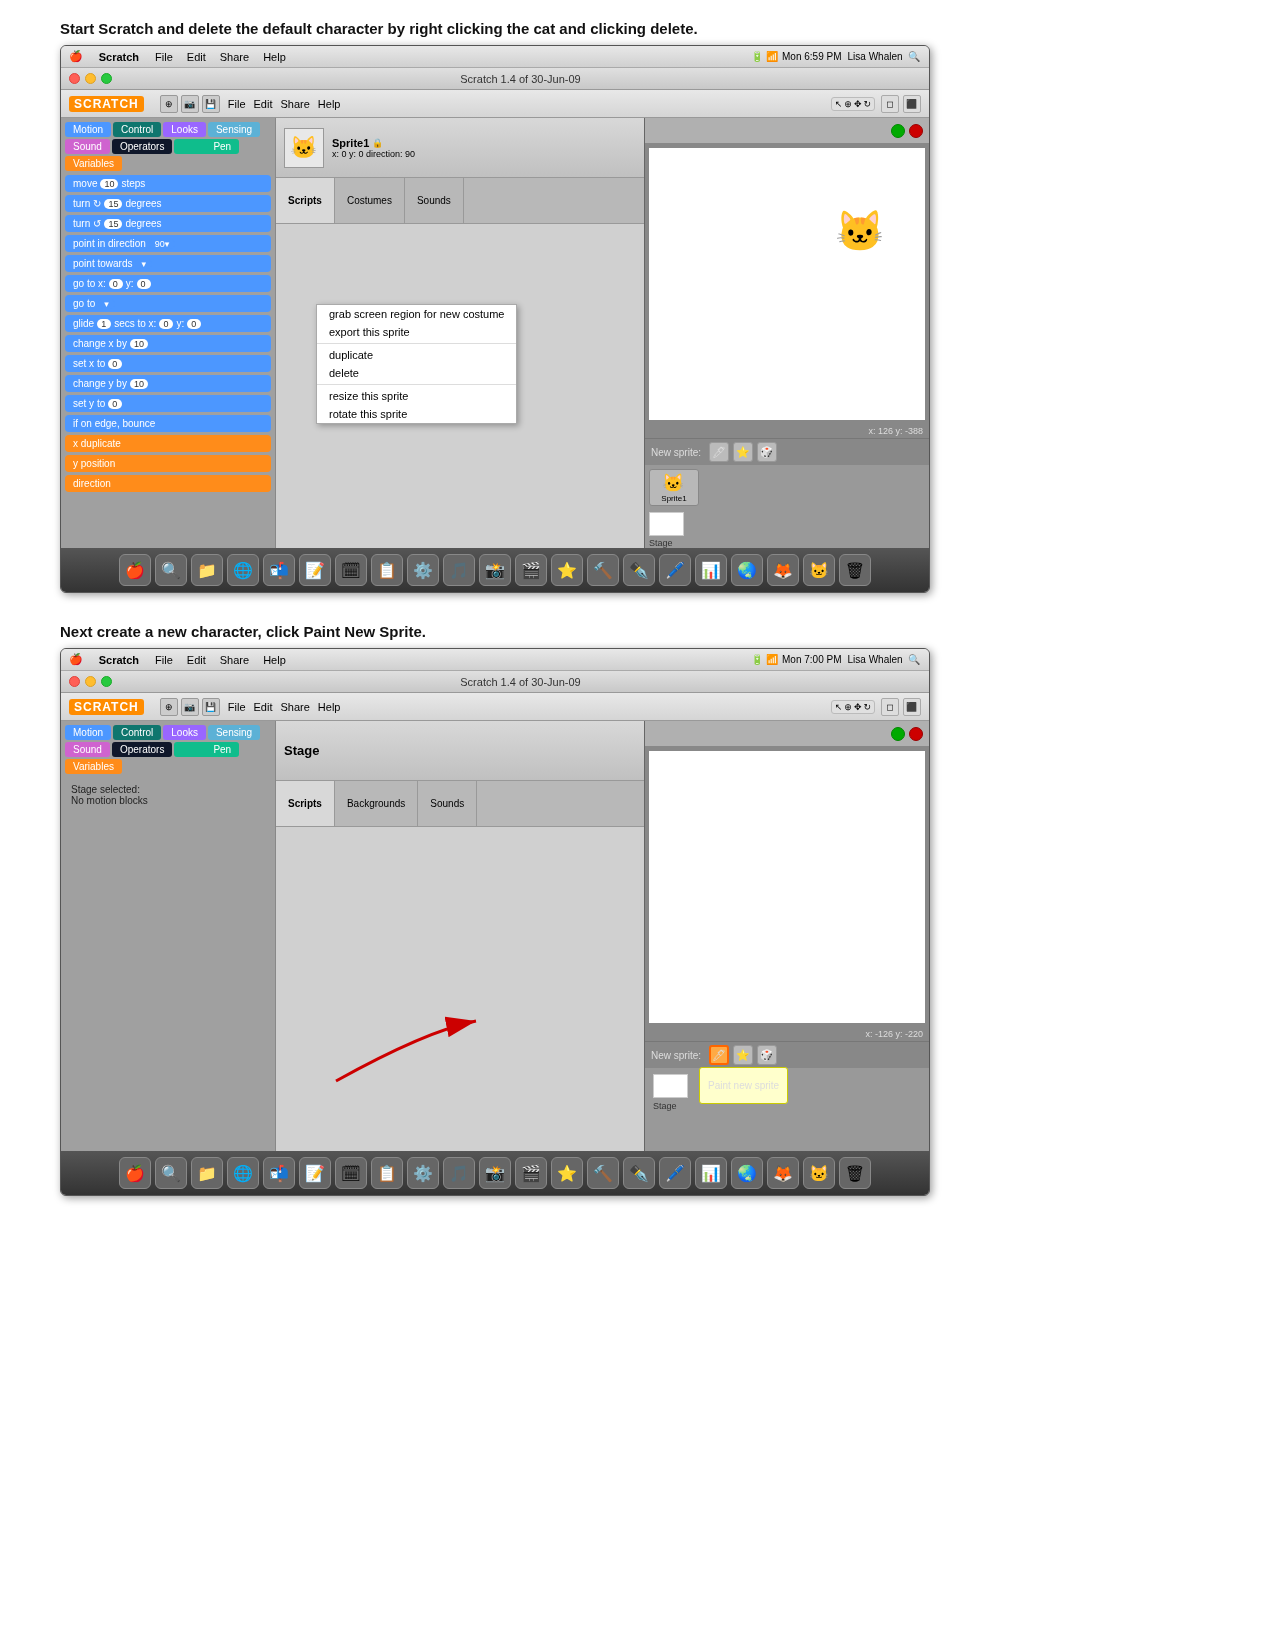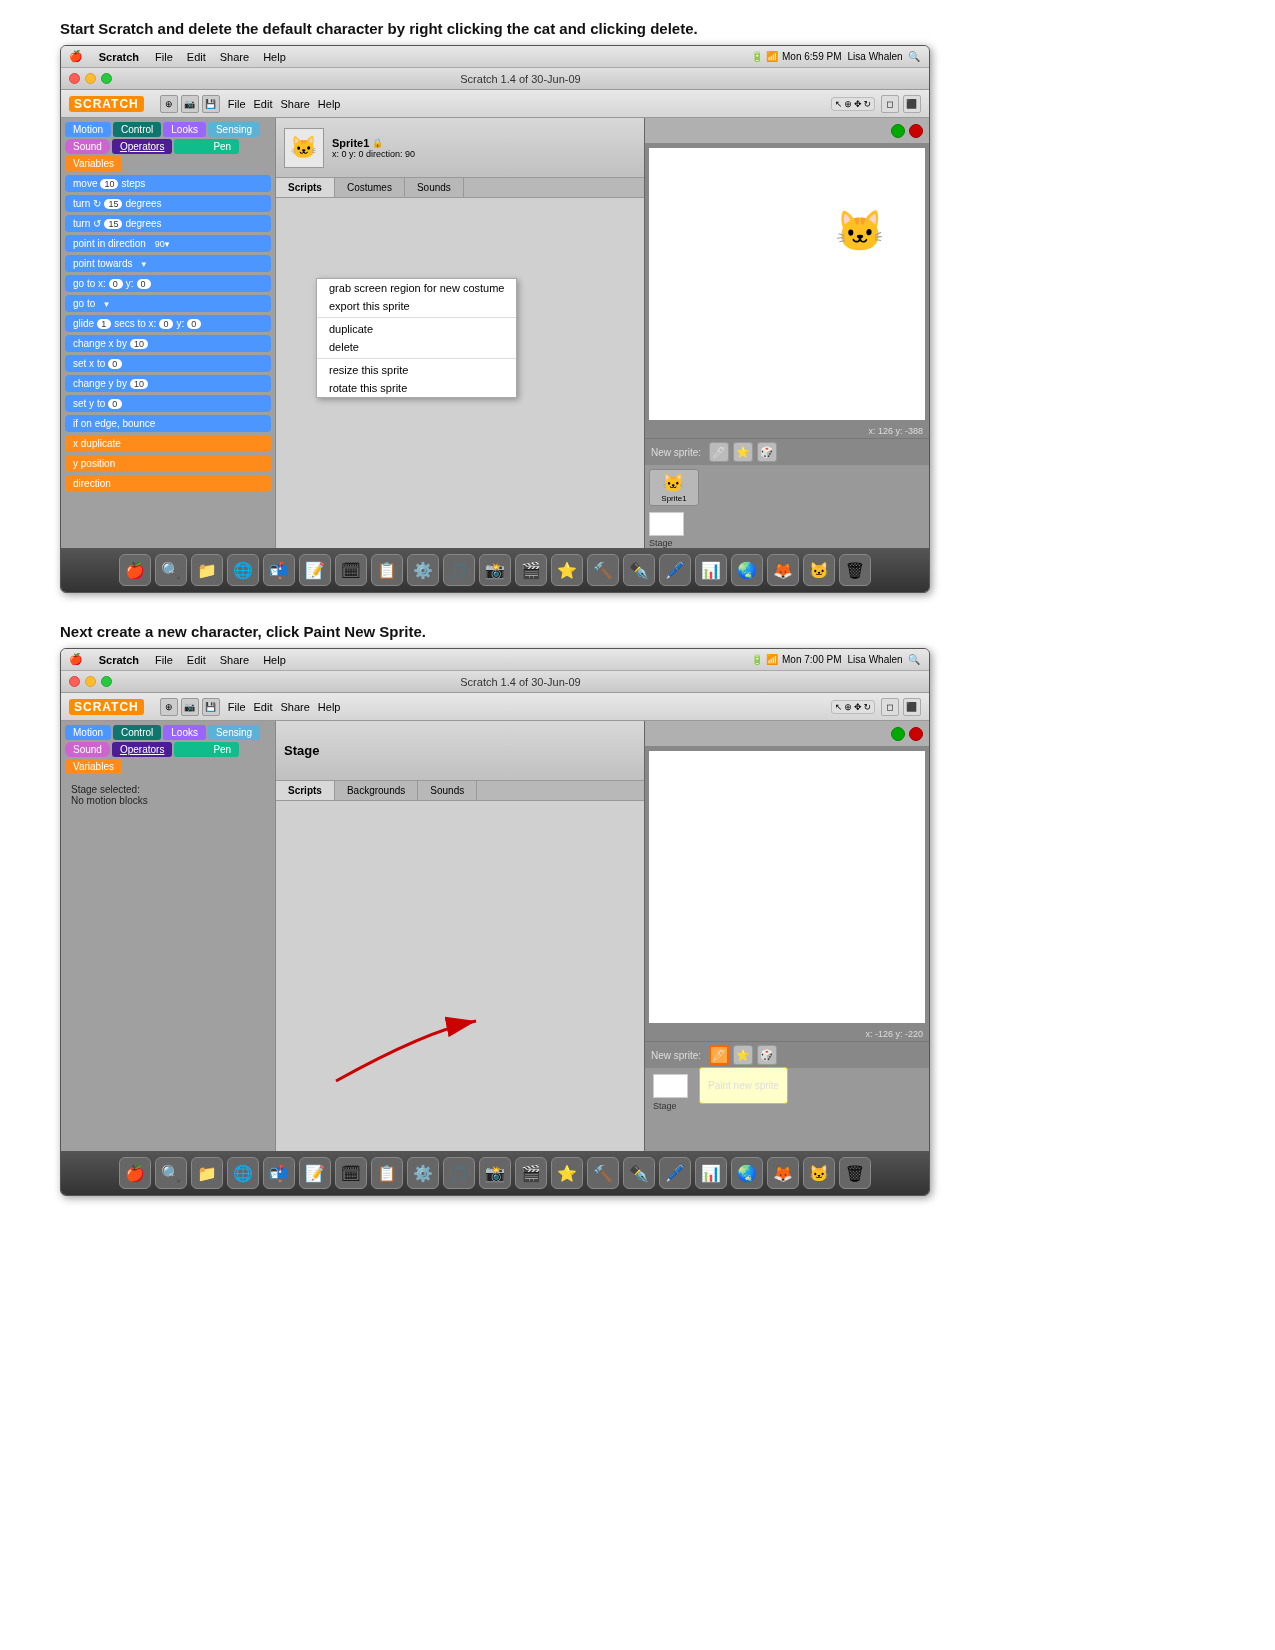--- a/index.html
+++ b/index.html
@@ -125,22 +125,22 @@
       border-radius: 3px;
       font-size: 10px;
       color: white;
       cursor: pointer;
       border: none;
     }
     .cat-motion { background: #4C97FF; }
     .cat-control { background: #0f766e; }
     .cat-looks { background: #9966FF; }
     .cat-sensing { background: #5CB1D6; }
-    .cat-sound { background: #CF63CF; border-radius: 6px; }
-    .cat-operators { background: #4c1d95; text-decoration: underline; }
+    .cat-sound { background: #CF63CF; }
+    .cat-operators { background: #0f172a; }
     .cat-pen { background: #0fBD8C; padding-left: 39px; }
     .cat-variables { background: #FF8C1A; }
 
     .block-list { display: flex; flex-direction: column; gap: 3px; margin-top: 4px; }
 
     .block {
       border-radius: 4px;
       padding: 3px 8px;
       font-size: 10px;
       color: white;
@@ -195,21 +195,21 @@
     }
 
     .sprite-info { display: flex; flex-direction: column; font-size: 10px; }
 
     .script-tabs {
       display: flex;
       background: #b8b8b8;
       border-bottom: 1px solid #999;
     }
     .script-tab {
-      padding: 4px 12px;
+      padding: 17px 12px;
       font-size: 10px;
       cursor: pointer;
       border-right: 1px solid #999;
     }
     .script-tab.active {
       background: #d8d8d8;
       font-weight: bold;
     }
 
     .script-canvas {

